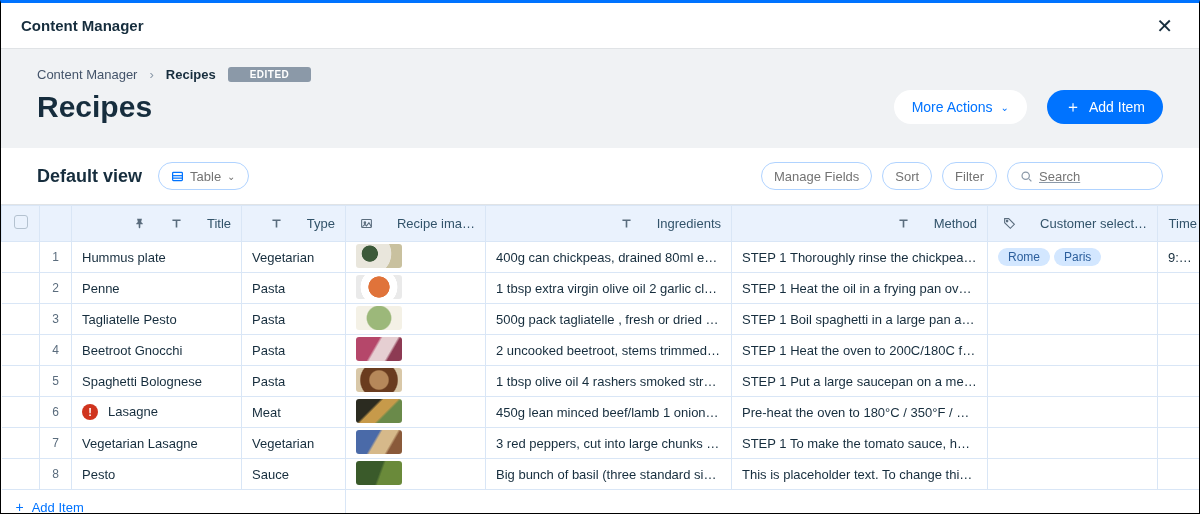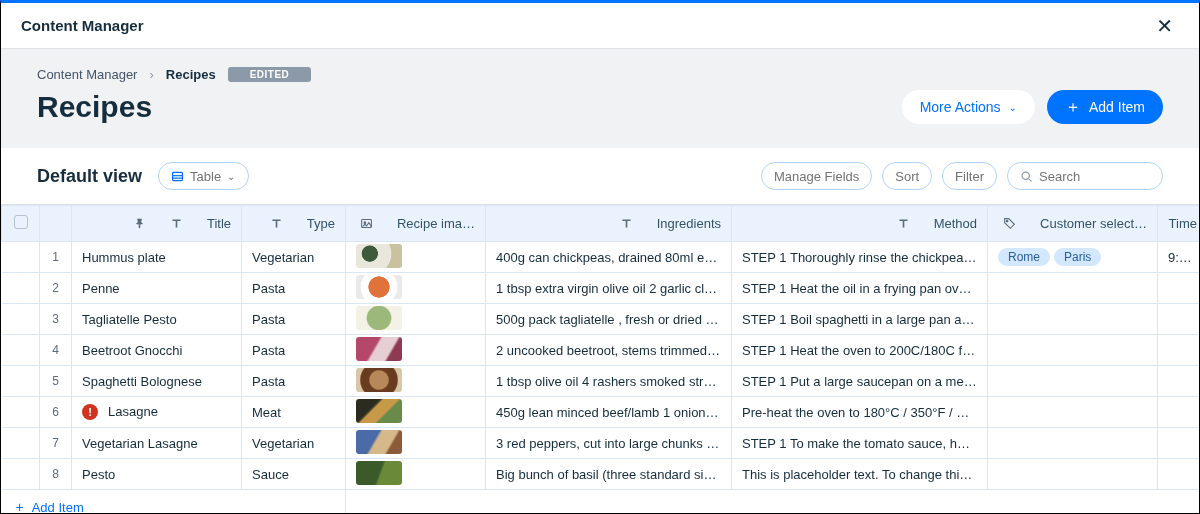--- a/index.html
+++ b/index.html
@@ -53,21 +53,21 @@
   .edited-badge {
     background: #8b99a8;
     color: #fff;
     font-size: 10px;
     font-weight: 700;
     letter-spacing: .5px;
     padding: 2px 22px;
     border-radius: 3px;
   }
   .page-title { font-size: 30px; font-weight: 700; color: #162d3d; }
-  .header-actions { display: flex; gap: 12px; align-items: center; }
+  .header-actions { display: flex; gap: 20px; align-items: center; }
   .btn {
     display: inline-flex;
     align-items: center;
     gap: 8px;
     height: 34px;
     padding: 0 18px;
     border-radius: 18px;
     font-size: 14px;
     font-weight: 500;
     cursor: pointer;
@@ -92,21 +92,21 @@
     gap: 6px;
     height: 28px;
     padding: 0 12px;
     border: 1px solid #b0d3ff;
     border-radius: 15px;
     color: #737373;
     font-size: 13px;
     background: #fff;
     cursor: pointer;
   }
-  .pill.search { color: #8b99a8; width: 156px; }
+  .pill.search { color: #8b99a8; width: 156px; text-decoration: underline; }
   .pill.search input {
     border: none; outline: none; font-size: 13px; width: 100%; background: transparent;
   }
   .controls-right { margin-left: auto; display: flex; gap: 10px; align-items: center; }
   
   .table-wrap { overflow-x: hidden; }
   table { border-collapse: collapse; width: 1200px; table-layout: fixed; }
   th, td {
     border: 1px solid #d9e6f6;
     height: 31px;

